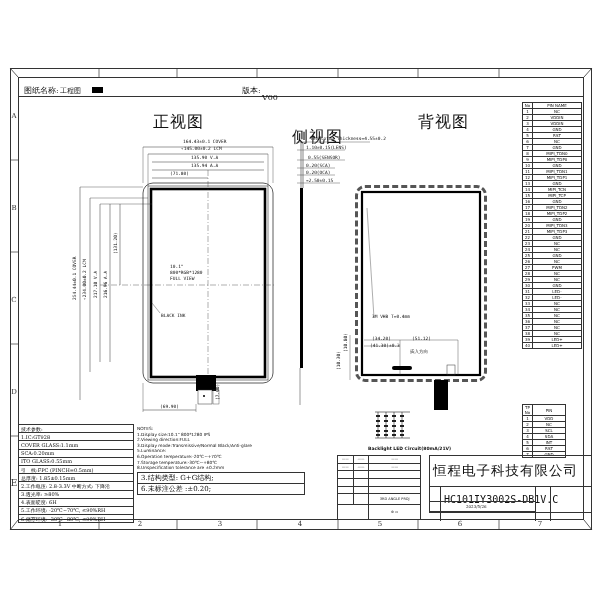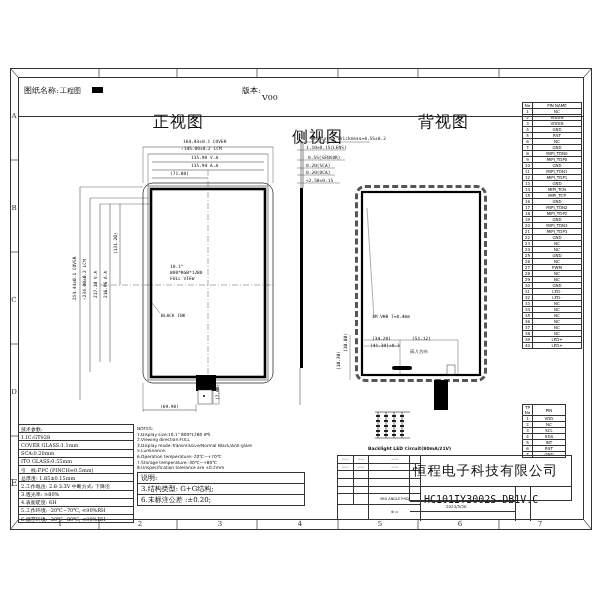--- a/index.html
+++ b/index.html
@@ -1,20 +1,20 @@
 <!DOCTYPE html>
 <html><head>
 <meta charset="utf-8">
 <style>
 *{box-sizing:border-box;margin:0;padding:0}
 body{width:600px;height:600px;background:#fff;position:relative;overflow:hidden;font-family:"DejaVu Serif",serif;color:#111}
 .abs{position:absolute}
 .sheet{left:10px;top:68px;width:582px;height:462px;border:1px solid #333}
 .inner{left:18px;top:77px;width:566px;height:443px;border:1px solid #333}
-.hdr{left:18px;top:77px;width:566px;height:40px;border-bottom:1px solid #333;font-size:8px}
+.hdr{left:18px;top:77px;width:566px;height:20px;border-bottom:1px solid #333;font-size:8px}
 .zone{position:absolute;font-size:7px;text-align:center;color:#333}
 .tiny{font-size:4.5px;line-height:5.5px;white-space:nowrap;font-family:"DejaVu Sans Mono",monospace}
 .title{font-size:16px;letter-spacing:1px}
 .pin{position:absolute;left:522px;top:102px;width:60px;border-collapse:collapse;font-size:4px;font-family:"DejaVu Sans",sans-serif}
 .pin td{border:0.6px solid #333;height:5.4px;line-height:5px;text-align:center;padding:0}
 .pin td.no{width:10px}
 .spec{position:absolute;left:18px;top:424px;width:116px;border-collapse:collapse;font-size:5px}
 .spec td{border:0.7px solid #333;height:8.2px;padding-left:2px;white-space:nowrap;overflow:hidden}
 .note{left:137px;top:426px;font-size:4.3px;line-height:5.6px;font-family:"DejaVu Sans",sans-serif;white-space:nowrap}
 .desc{position:absolute;left:137px;top:472px;width:168px;border-collapse:collapse;font-size:7px}
@@ -465,23 +465,20 @@
   <div>3.Display mode:Transmissive/Normal Black/Anti-glare</div>
   <div>5.Luminance:</div>
   <div>6.Operation temperature:-20℃~+70℃</div>
   <div>7.Storage temperature:-30℃~+80℃</div>
   <div>8.Unspecification tolerance are ±0.2mm</div>
 </div>
 
 <table class="desc">
   <tbody>
     <tr>
-        <td>说明:</td>
-      </tr>
-    <tr>
         <td>3.结构类型: G+G结构;</td>
       </tr>
     <tr>
         <td>6.未标注公差 :±0.20;</td>
       </tr>
   </tbody>
 </table>
 
 <table class="tb" style="left:337px;top:455px;width:84px;height:65px">
   <tbody>
@@ -514,21 +511,21 @@
         <td style="height:8px"></td>
         <td></td>
         <td>3RD ANGLE PROJ</td>
       </tr>
   <tr>
         <td style="height:12px" colspan="2"></td>
         <td>⊕ ▭</td>
       </tr>
 </tbody>
   </table>
-<div class="abs" style="left:409px;top:455px;width:163px;height:46px;border:0.8px solid #333">
+<div class="abs" style="left:429px;top:455px;width:163px;height:58px;border:0.8px solid #333">
   <div class="abs" style="left:3px;top:6px;font-size:13.5px;letter-spacing:1px">恒程电子科技有限公司</div>
   <div class="abs" style="left:0;top:30px;width:100%;border-top:0.8px solid #333"></div>
   <div class="abs" style="left:14px;top:38px;font-size:10px;font-family:'DejaVu Sans Mono',monospace">HC101IY3002S-DB1V.C</div>
   <div class="abs" style="left:36px;top:48px;font-size:4px">2023/5/26</div>
   <div class="abs" style="left:10px;top:30px;height:35px;border-left:0.6px solid #333"></div>
   <div class="abs" style="left:105px;top:30px;height:35px;border-left:0.6px solid #333"></div>
   <div class="abs" style="left:120px;top:30px;height:35px;border-left:0.6px solid #333"></div>
   <div class="abs" style="left:0;top:45px;width:105px;border-top:0.6px solid #333"></div>
   <div class="abs" style="left:0;top:55px;width:105px;border-top:0.6px solid #333"></div>
 </div>

